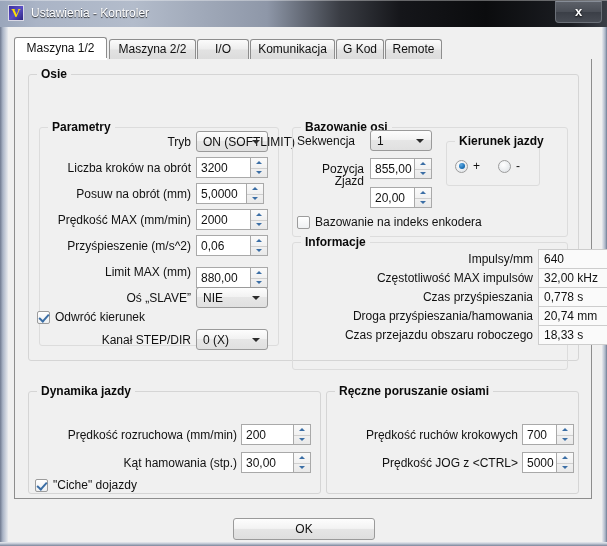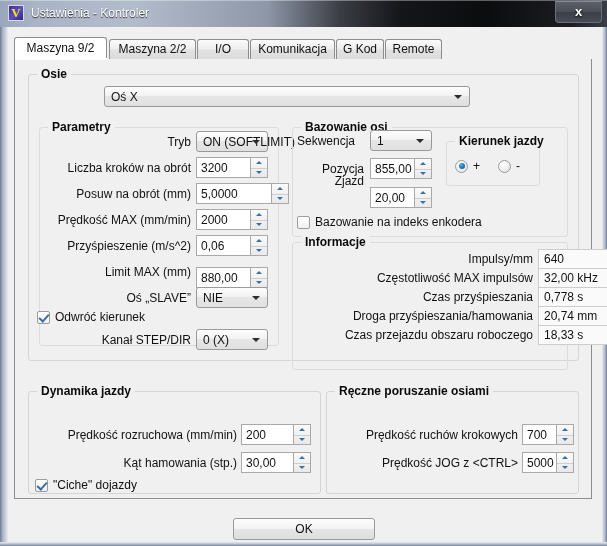--- a/index.html
+++ b/index.html
@@ -371,39 +371,35 @@
 
   <div class="frame-left"></div>
   <div class="frame-right"></div>
   <div class="frame-bottom"></div>
 
   <div class="client">
 
     <div class="tabline"></div>
 
     <div class="tabstrip">
-      <div class="tab active" style="left:0px;  width:93px;">Maszyna 9/2</div>
+      <div class="tab active" style="left:0px;  width:93px;">Maszyna 1/2</div>
       <div class="tab" style="left:95px; width:87px;">Maszyna 2/2</div>
       <div class="tab" style="left:183px;width:52px;">I/O</div>
       <div class="tab" style="left:236px;width:85px;">Komunikacja</div>
       <div class="tab" style="left:322px;width:48px;">G Kod</div>
       <div class="tab" style="left:371px;width:57px;">Remote</div>
     </div>
 
     <div class="tabpage"></div>
     <div class="tabpage-mask" style="left:7px; width:92px;"></div>
 
     <div class="group" style="left:20px; top:47px; width:551px; height:287px;">
       <div class="legend">Osie</div>
     </div>
 
-    <div class="combo" style="left:96px; top:59px; width:366px; height:21px;">
-      <div class="ctext">Oś X</div>
-      <div class="arrow"></div>
-    </div>
 
     <div class="group thin" style="left:31px; top:100px; width:240px; height:219px;">
       <div class="legend">Parametry</div>
     </div>
 
     <div class="lbl" style="left:30px; top:108px; width:153px;">Tryb</div>
     <div class="combo" style="left:188px; top:104px; width:72px; height:21px;">
       <div class="ctext">ON (SOFTLIMIT)</div>
       <div class="arrow"></div>
     </div>
@@ -411,21 +407,21 @@
     <div class="lbl" style="left:30px; top:134px; width:153px;">Liczba kroków na obrót</div>
     <div class="spin" style="left:188px; top:130px; width:72px;">
       <div class="fld">3200</div>
       <div class="btns">
         <div class="up"></div>
         <div class="dn"></div>
       </div>
     </div>
 
     <div class="lbl" style="left:30px; top:160px; width:153px;">Posuw na obrót (mm)</div>
-    <div class="spin" style="left:188px; top:156px; width:93px;">
+    <div class="spin" style="left:188px; top:156px; width:68px;">
       <div class="fld">5,0000</div>
       <div class="btns">
         <div class="up"></div>
         <div class="dn"></div>
       </div>
     </div>
 
     <div class="lbl" style="left:30px; top:186px; width:153px;">Prędkość MAX (mm/min)</div>
     <div class="spin" style="left:188px; top:182px; width:72px;">
       <div class="fld">2000</div>

